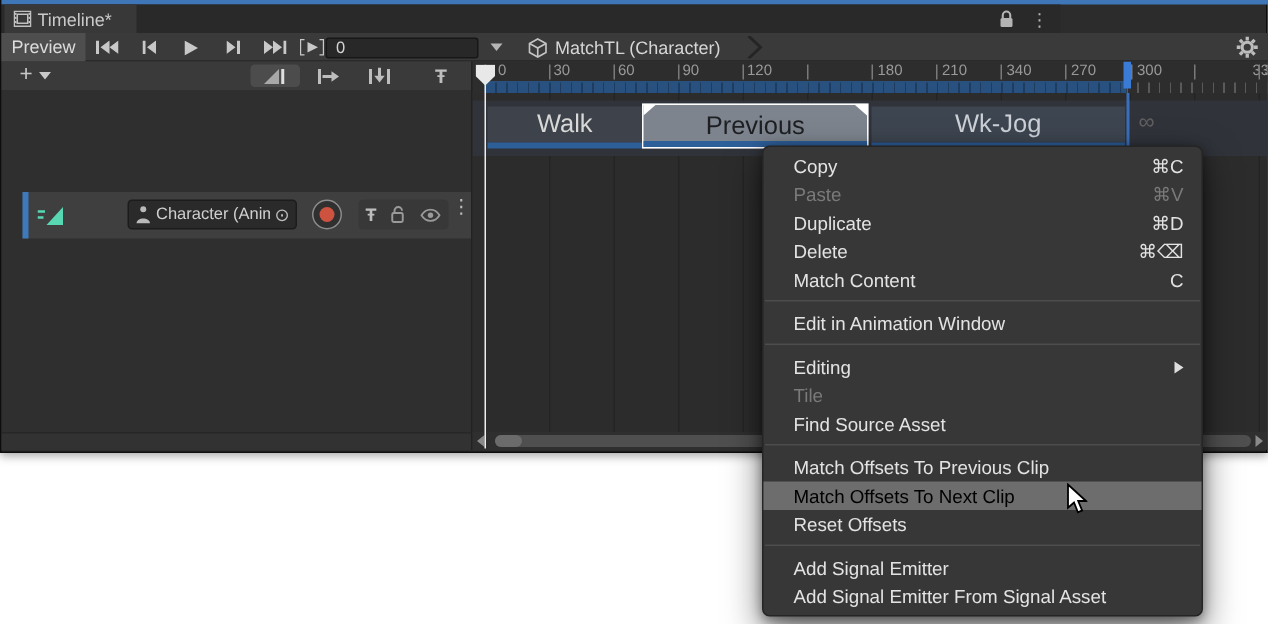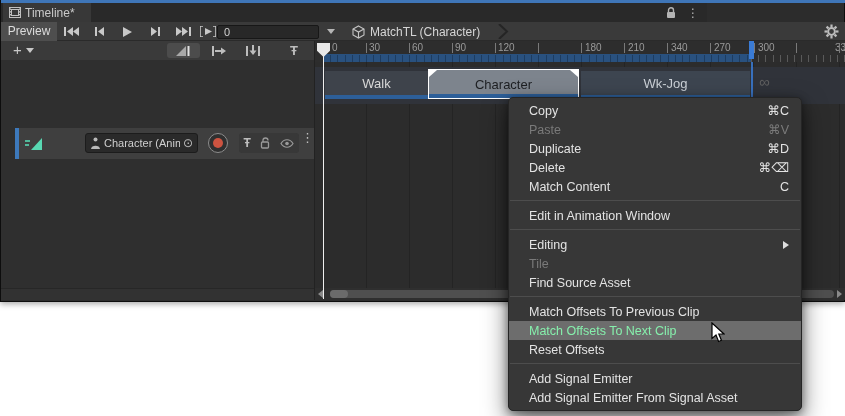--- a/index.html
+++ b/index.html
@@ -63,21 +63,21 @@
   .objfield { position:absolute; left:70px; top:5px; width:113px; height:20px; background:#2a2a2a;
               border:1px solid #1c1c1c; border-radius:3px; display:flex; align-items:center;
               gap:3px; padding:0 4px; color:#cfcfcf; font-size:11px; }
   .recbtn { position:absolute; left:193px; top:5px; width:20px; height:20px; border-radius:50%;
             border:1.5px solid #8c8c8c; background:#303030; display:flex; align-items:center; justify-content:center; }
   .recdot { width:10px; height:10px; border-radius:50%; background:#cd5340; }
   .btngroup { position:absolute; left:224px; top:5px; width:60px; height:20px; background:#383838;
               border-radius:3px; display:flex; align-items:center; justify-content:space-around; }
 
   
-  .clip { position:absolute; top:9px; height:24px; font-size:13px; display:flex;
+  .clip { position:absolute; top:9px; height:24px; font-size:17px; display:flex;
           align-items:center; justify-content:center; }
   .stripe { position:absolute; left:0; bottom:-4px; width:100%; height:4px; background:#2d5f99; }
   .clip-sel { background:#7d848d; color:#1d1f22; border:1.5px solid #ffffff; top:7px; height:30px; }
   .fadetri-l { position:absolute; left:0; top:0; width:0; height:0;
                border-top:7px solid #ffffff; border-right:8px solid transparent; }
   .fadetri-r { position:absolute; right:0; top:0; width:0; height:0;
                border-top:7px solid #ffffff; border-left:8px solid transparent; }
   .endline { position:absolute; top:0; width:2px; height:226px; background:#3a7bd5; opacity:.85; }
 
   
@@ -96,21 +96,21 @@
   .blbar { left:0; top:288px; width:313px; height:12px; background:#323232; border-top:1px solid #272727; }
 
   
   .menu { position:absolute; left:508px; top:97px; width:294px; background:#373737;
           border:1px solid #252525; border-radius:5px; padding:3px 0; z-index:50;
           box-shadow:0 10px 24px rgba(0,0,0,.55), 0 2px 8px rgba(0,0,0,.4); }
   .mi { height:19px; display:flex; align-items:center; justify-content:space-between;
         padding:0 12px 0 20px; font-size:12.5px; color:#e3e3e3; }
   .mi .sc { color:#e3e3e3; }
   .mi.dis, .mi.dis .sc { color:#7a7a7a; }
-  .mi.hl { background:#6d6d6d; color:#86efac; }
+  .mi.hl { background:#6d6d6d; color:#000000; }
   .msep { height:10px; position:relative; }
   .msep:after { content:""; position:absolute; left:1px; right:1px; top:4px; height:1px; background:#4d4d4d; }
   .subarrow { width:0; height:0; border-top:4px solid transparent; border-bottom:4px solid transparent;
               border-left:6px solid #dedede; }
 
   .cursor { position:absolute; left:711px; top:322px; z-index:100; }
   .glyph { color:#bdbdbd; }
 </style>
 </head>
 <body>
@@ -334,21 +334,21 @@
     <div class="lane"></div>
 
     <div class="clip" style="left:10px;width:103px;background:#3e434b;color:#d8d8d8;">
       <span>Walk</span>
       <div class="stripe"></div>
     </div>
 
     <div class="clip clip-sel" style="left:113px;width:151px;">
       <div class="fadetri-l"></div>
       <div class="fadetri-r"></div>
-      <span>Character</span>
+      <span>Previous</span>
       <div class="stripe" style="bottom:0;"></div>
     </div>
 
     <div class="clip" style="left:266px;width:169px;background:#3d4550;color:#ccd1d7;">
       <span>Wk-Jog</span>
       <div class="stripe"></div>
     </div>
 
     <div class="endline" style="left:436px;"></div>
     <span style="position:absolute;left:444px;top:11px;font-size:15px;color:#606060;">∞</span>

